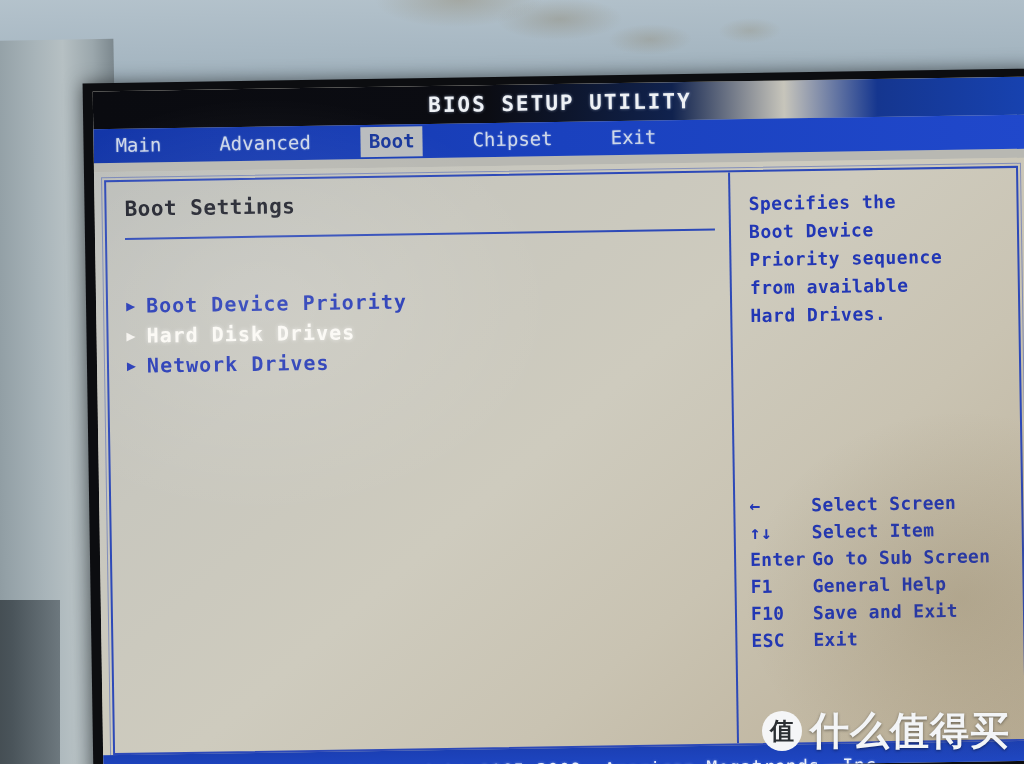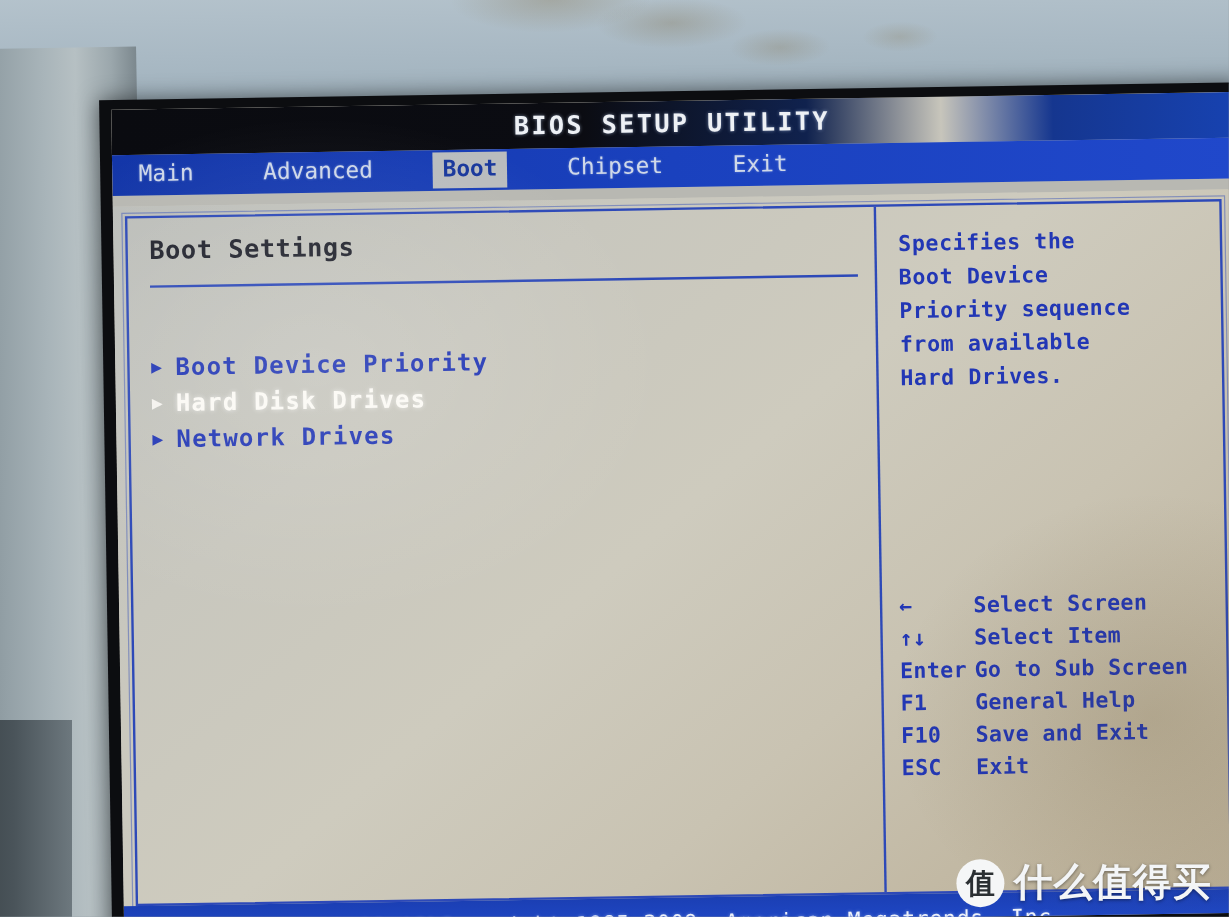--- a/index.html
+++ b/index.html
@@ -290,21 +290,21 @@
     display: flex;
     align-items: center;
     justify-content: center;
     font-family: "DejaVu Sans", sans-serif;
     font-size: 24px;
     font-weight: bold;
   }
   #wm-text {
     color: #f3f5f7;
     font-family: "DejaVu Sans", sans-serif;
-    font-size: 32px;
+    font-size: 39px;
     font-weight: bold;
     letter-spacing: 1px;
     text-shadow: 0 1px 3px rgba(0,0,0,.45);
   }
 </style>
 </head>
 <body>
 
 <div id="photo">
 

